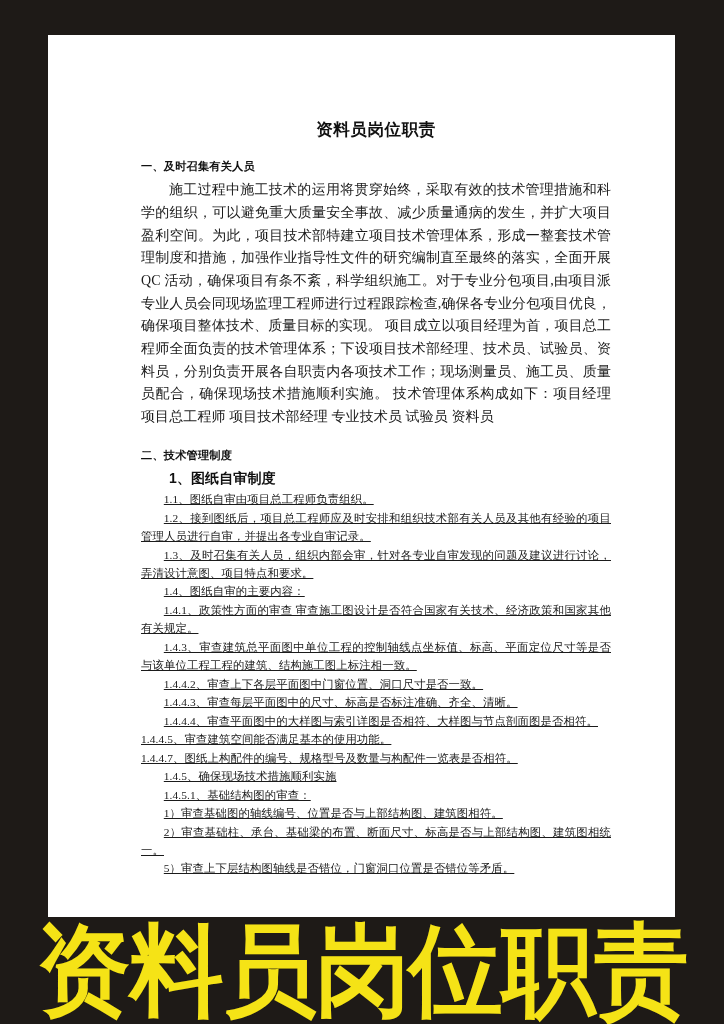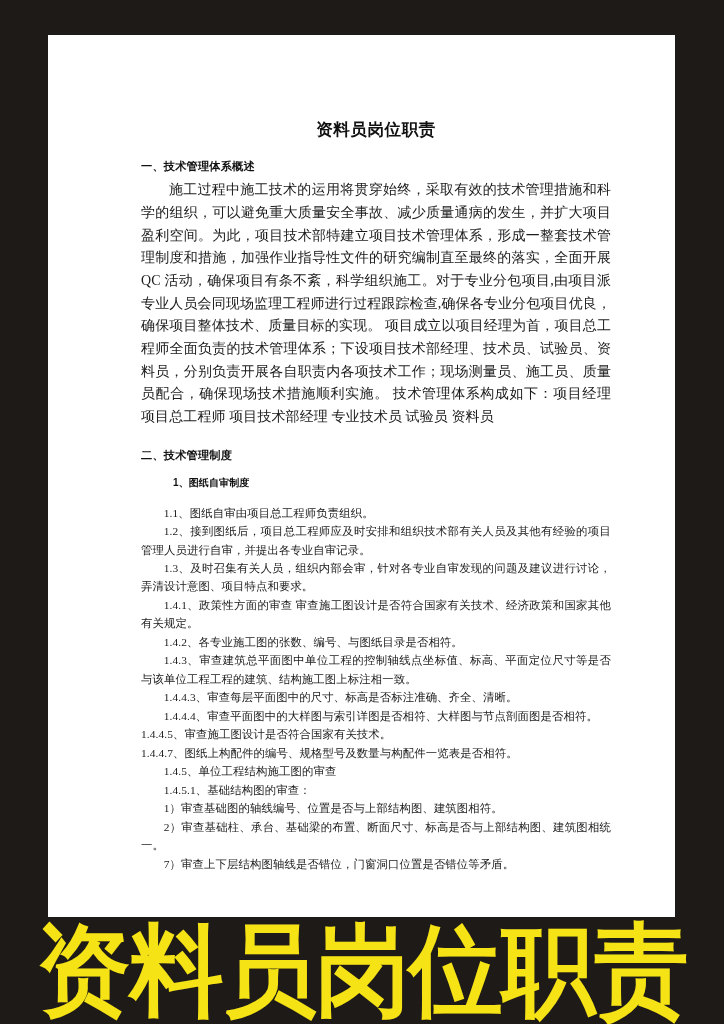--- a/index.html
+++ b/index.html
@@ -74,33 +74,34 @@
   
   .item {
     font-size: 11.4px;
     color: #1b1b1b;
     line-height: 1.62;
     text-align: justify;
     text-justify: inter-ideograph;
     margin: 0;
     text-indent: 2em;
     letter-spacing: 0.1px;
+    text-decoration: underline;
   }
   
   .item.flush {
     text-indent: 0;
   }
 
   .item-strong {
     font-family: "Liberation Sans", "DejaVu Sans", sans-serif;
     font-weight: bold;
-    font-size: 10px;
+    font-size: 14px;
     color: #111111;
     line-height: 1.62;
-    margin: 12px;
+    margin: 0;
     text-indent: 2em;
     letter-spacing: 0.1px;
   }
 
   
   .banner {
     position: absolute;
     left: 0;
     top: 917px;
     width: 724px;
@@ -122,43 +123,44 @@
   }
 </style>
 </head>
 <body>
 
 <div class="page-sheet">
   <div class="page-inner">
 
     <h1 class="doc-title">资料员岗位职责</h1>
 
-    <h2 class="sec-heading">一、技术管理体系概述</h2>
+    <h2 class="sec-heading">一、及时召集有关人员</h2>
 
     <p class="para">施工过程中施工技术的运用将贯穿始终，采取有效的技术管理措施和科学的组织，可以避免重大质量安全事故、减少质量通病的发生，并扩大项目盈利空间。为此，项目技术部特建立项目技术管理体系，形成一整套技术管理制度和措施，加强作业指导性文件的研究编制直至最终的落实，全面开展 QC 活动，确保项目有条不紊，科学组织施工。对于专业分包项目,由项目派专业人员会同现场监理工程师进行过程跟踪检查,确保各专业分包项目优良，确保项目整体技术、质量目标的实现。 项目成立以项目经理为首，项目总工程师全面负责的技术管理体系；下设项目技术部经理、技术员、试验员、资料员，分别负责开展各自职责内各项技术工作；现场测量员、施工员、质量员配合，确保现场技术措施顺利实施。 技术管理体系构成如下：项目经理 项目总工程师 项目技术部经理 专业技术员 试验员 资料员</p>
 
     <h2 class="sec-heading">二、技术管理制度</h2>
 
     <div>
       <p class="item-strong">1、图纸自审制度</p>
       <p class="item">1.1、图纸自审由项目总工程师负责组织。</p>
       <p class="item">1.2、接到图纸后，项目总工程师应及时安排和组织技术部有关人员及其他有经验的项目管理人员进行自审，并提出各专业自审记录。</p>
       <p class="item">1.3、及时召集有关人员，组织内部会审，针对各专业自审发现的问题及建议进行讨论，弄清设计意图、项目特点和要求。</p>
+      <p class="item">1.4、图纸自审的主要内容：</p>
       <p class="item">1.4.1、政策性方面的审查 审查施工图设计是否符合国家有关技术、经济政策和国家其他有关规定。</p>
-      <p class="item">1.4.2、各专业施工图的张数、编号、与图纸目录是否相符。</p>
       <p class="item">1.4.3、审查建筑总平面图中单位工程的控制轴线点坐标值、标高、平面定位尺寸等是否与该单位工程工程的建筑、结构施工图上标注相一致。</p>
+      <p class="item">1.4.4.2、审查上下各层平面图中门窗位置、洞口尺寸是否一致。</p>
       <p class="item">1.4.4.3、审查每层平面图中的尺寸、标高是否标注准确、齐全、清晰。</p>
       <p class="item">1.4.4.4、审查平面图中的大样图与索引详图是否相符、大样图与节点剖面图是否相符。</p>
-      <p class="item flush">1.4.4.5、审查施工图设计是否符合国家有关技术。</p>
+      <p class="item flush">1.4.4.5、审查建筑空间能否满足基本的使用功能。</p>
       <p class="item flush">1.4.4.7、图纸上构配件的编号、规格型号及数量与构配件一览表是否相符。</p>
-      <p class="item">1.4.5、单位工程结构施工图的审查</p>
+      <p class="item">1.4.5、确保现场技术措施顺利实施</p>
       <p class="item">1.4.5.1、基础结构图的审查：</p>
       <p class="item">1）审查基础图的轴线编号、位置是否与上部结构图、建筑图相符。</p>
       <p class="item">2）审查基础柱、承台、基础梁的布置、断面尺寸、标高是否与上部结构图、建筑图相统一。</p>
-      <p class="item">7）审查上下层结构图轴线是否错位，门窗洞口位置是否错位等矛盾。</p>
+      <p class="item">5）审查上下层结构图轴线是否错位，门窗洞口位置是否错位等矛盾。</p>
     </div>
 
   </div>
 </div>
 
 <div class="banner">
   <div class="banner-text">资料员岗位职责</div>
 </div>
 
 </body></html>

